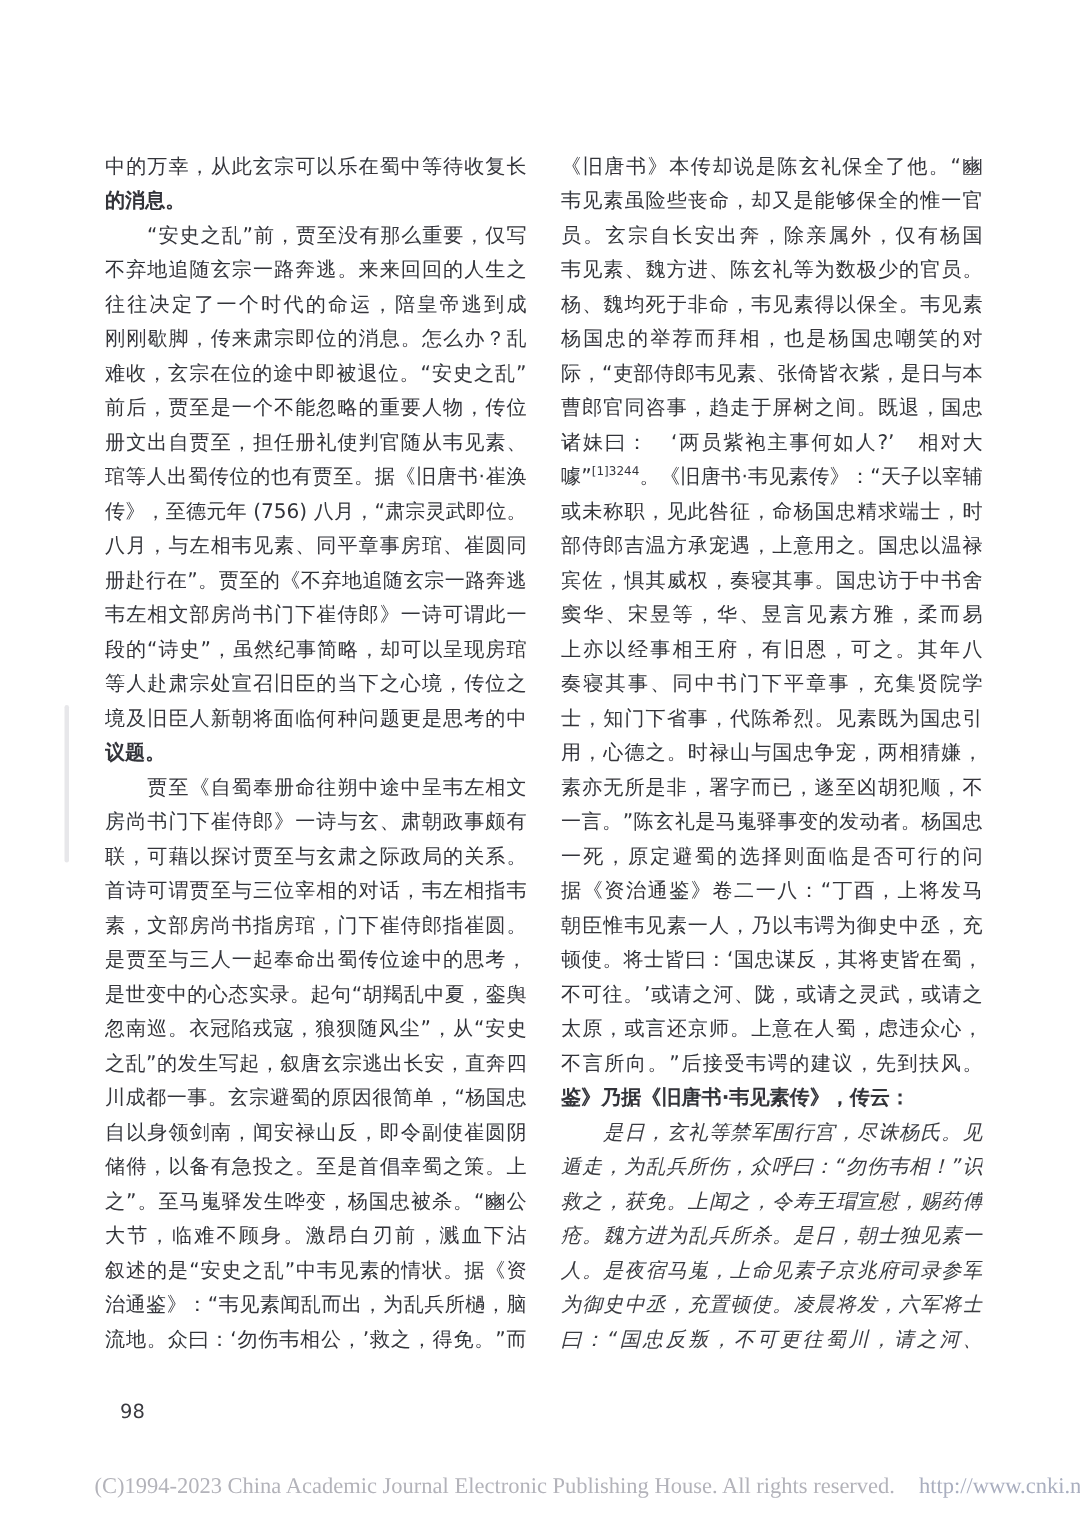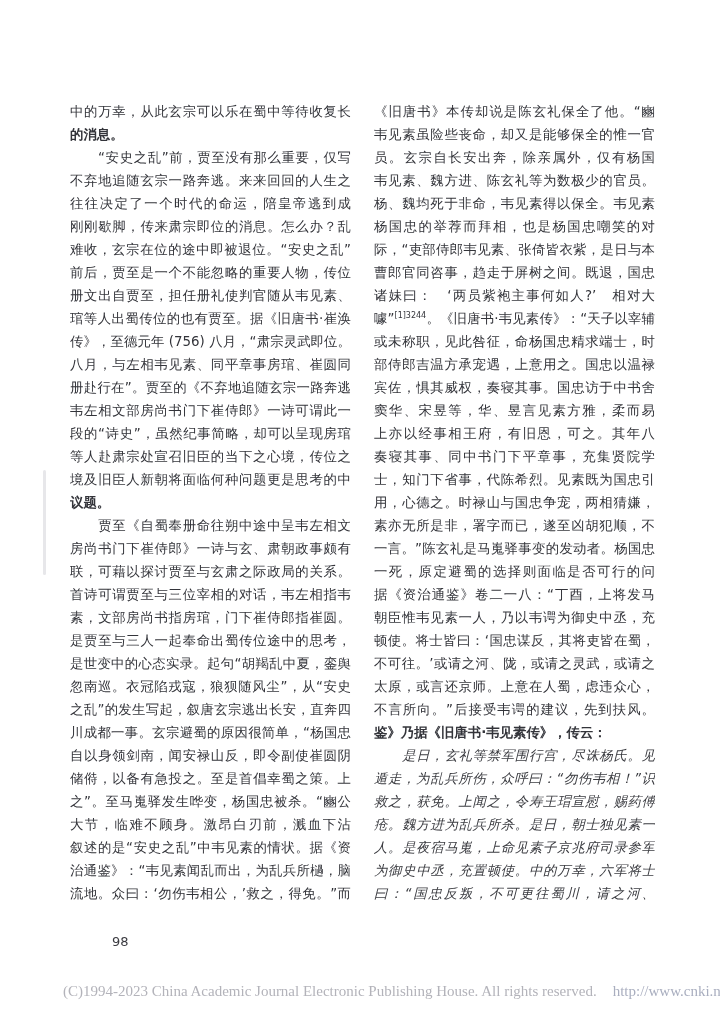--- a/index.html
+++ b/index.html
@@ -52,21 +52,20 @@
     color: #3a3b40;
   }
   .page-number {
     position: absolute;
     left: 80px;
     top: 930px;
     font-size: 13px;
     line-height: 23px;
     color: #3a3a40;
     font-family: "DejaVu Sans", sans-serif;
-    margin-left: 32px;
   }
   .scan-artifact {
     position: absolute;
     left: 43px;
     top: 470px;
     width: 3px;
     height: 105px;
     background: #e7e7ea;
     border-radius: 2px;
   }
@@ -162,21 +161,21 @@
         <div class="tline">太原，或言还京师。上意在人蜀，虑违众心，竟</div>
         <div class="tline">不言所向。”后接受韦谔的建议，先到扶风。《通</div>
         <div class="tline end">鉴》乃据《旧唐书·韦见素传》，传云：</div>
       </div>
     <div class="kai">
         <div class="tline">　　是日，玄礼等禁军围行宫，尽诛杨氏。见素</div>
         <div class="tline">遁走，为乱兵所伤，众呼曰：“勿伤韦相！”识者</div>
         <div class="tline">救之，获免。上闻之，令寿王瑁宣慰，赐药傅</div>
         <div class="tline">疮。魏方进为乱兵所杀。是日，朝士独见素一</div>
         <div class="tline">人。是夜宿马嵬，上命见素子京兆府司录参军谔</div>
-        <div class="tline">为御史中丞，充置顿使。中的万幸，六军将士</div>
+        <div class="tline">为御史中丞，充置顿使。凌晨将发，六军将士</div>
         <div class="tline">曰：“国忠反叛，不可更往蜀川，请之河、陇。”</div>
       </div>
   </div>
 
   <div class="page-number">98</div>
 
   <div class="footer">
     <span>(C)1994-2023 China Academic Journal Electronic Publishing House. All rights reserved.</span><span class="url">http://www.cnki.net</span>
   </div>
 

